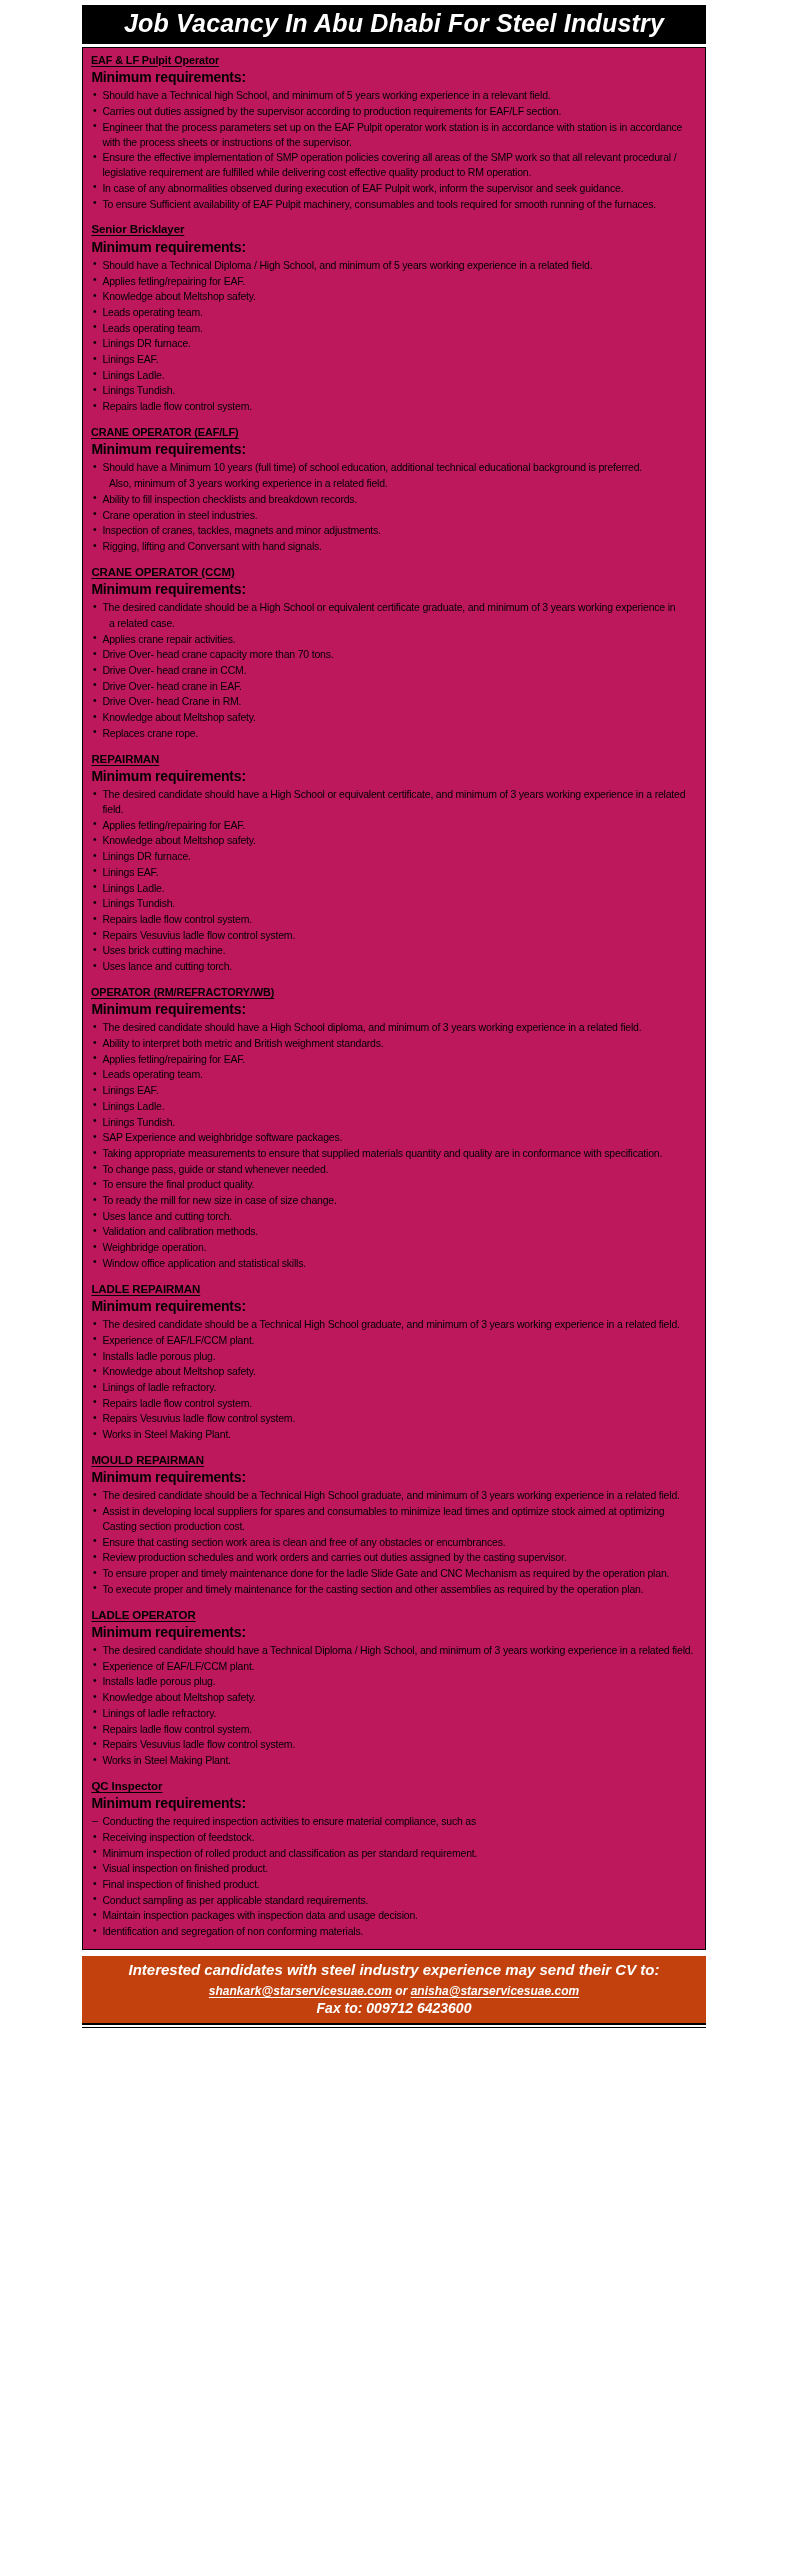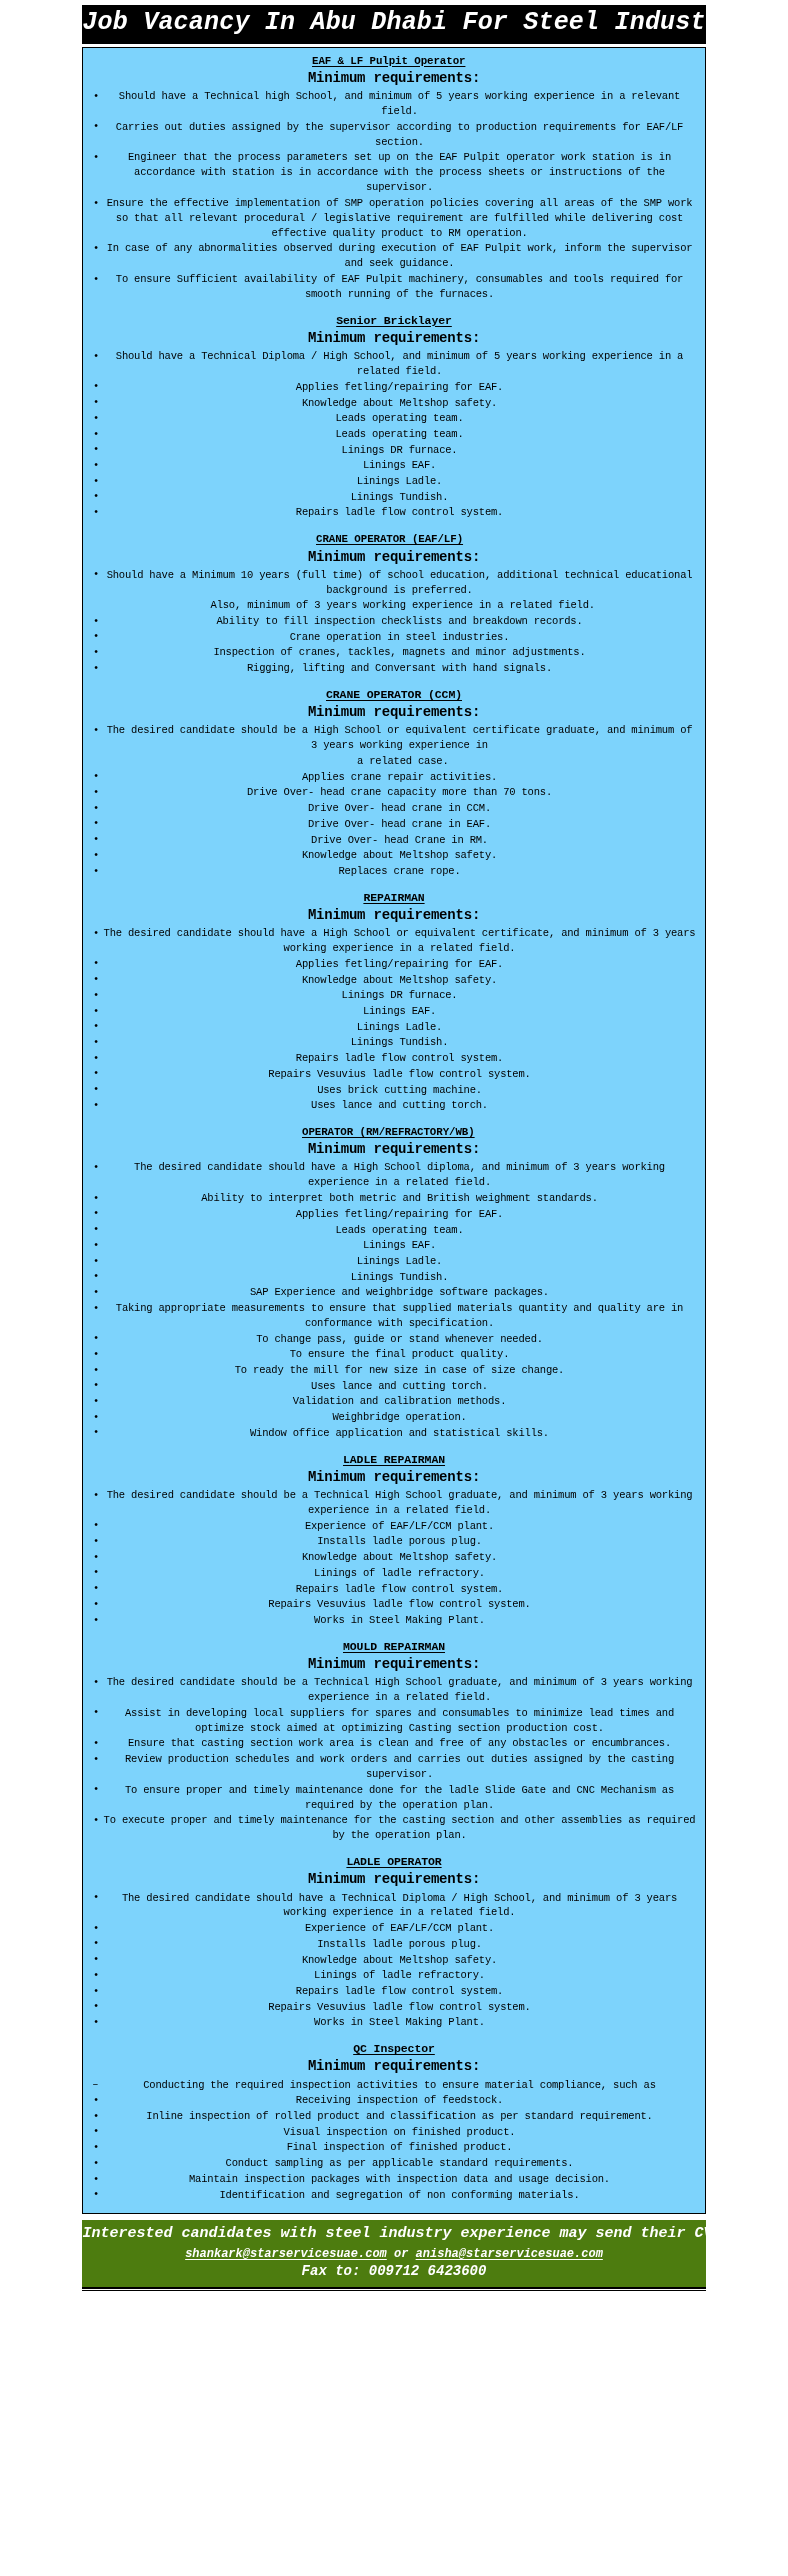--- a/index.html
+++ b/index.html
@@ -12,21 +12,20 @@
     font-family: "Liberation Sans", sans-serif;
     color: #000000;
   }
   .page {
     width: 636px;
     min-height: 2576px;
     margin: 0 auto;
     background: #ffffff;
     padding: 4.8px 6.4px 0 6.4px;
     position: relative;
-    font-family: Liberation Mono, monospace;
   }
   
   .banner {
     background: #000000;
     color: #ffffff;
     text-align: center;
     padding: 5.6px 0 7.2px 0;
     margin: 0 0 3.2px 0;
   }
   .banner-title {
@@ -35,22 +34,21 @@
     font-style: italic;
     letter-spacing: 0.2px;
     line-height: 1.05;
     white-space: nowrap;
   }
   
   .body-frame {
     border: 1.6px solid #000000;
     border-top: 1.6px solid #000000;
     padding: 4.8px 8px 8px 8px;
-    background: #7dd3fc;
-    text-align: center;
+    background: #be185d;
   }
   .job {
     margin: 0 0 11px 0;
   }
   .job:last-child { margin-bottom: 2px; }
   .job-title {
     font-size: 11.5px;
     font-weight: bold;
     text-decoration: underline;
     text-underline-offset: 2.4px;
@@ -89,21 +87,21 @@
     line-height: 1.42;
   }
   ul.req-list li.nobullet {
     padding-left: 17.5px;
   }
   ul.req-list li.dash .bullet {
     left: 0.8px;
   }
   
   .footer {
-    background: #4d7c0f;
+    background: #c2410c;
     color: #ffffff;
     text-align: center;
     padding: 4.8px 0 6.4px 0;
     margin-top: 6.4px;
     border-bottom: 2.4px solid #000000;
   }
   .footer-line1 {
     font-size: 15px;
     font-weight: bold;
     font-style: italic;
@@ -245,21 +243,21 @@
             <li><span class="bullet">•</span><span>Installs ladle porous plug.</span></li>
             <li><span class="bullet">•</span><span>Knowledge about Meltshop safety.</span></li>
             <li><span class="bullet">•</span><span>Linings of ladle refractory.</span></li>
             <li><span class="bullet">•</span><span>Repairs ladle flow control system.</span></li>
             <li><span class="bullet">•</span><span>Repairs Vesuvius ladle flow control system.</span></li>
             <li><span class="bullet">•</span><span>Works in Steel Making Plant.</span></li>
           </ul></div>
         <div class="job"><div class="job-title">QC Inspector</div><div class="min-req">Minimum requirements:</div><ul class="req-list">
             <li class="dash"><span class="bullet">–</span><span>Conducting the required inspection activities to ensure material compliance, such as</span></li>
             <li><span class="bullet">•</span><span>Receiving inspection of feedstock.</span></li>
-            <li><span class="bullet">•</span><span>Inline inspection of rolled product and classification as per standard requirement.</span></li>
+            <li><span class="bullet">•</span><span>Minimum inspection of rolled product and classification as per standard requirement.</span></li>
             <li><span class="bullet">•</span><span>Visual inspection on finished product.</span></li>
             <li><span class="bullet">•</span><span>Final inspection of finished product.</span></li>
             <li><span class="bullet">•</span><span>Conduct sampling as per applicable standard requirements.</span></li>
             <li><span class="bullet">•</span><span>Maintain inspection packages with inspection data and usage decision.</span></li>
             <li><span class="bullet">•</span><span>Identification and segregation of non conforming materials.</span></li>
           </ul></div>
       </div>
   </div>
 
   <div class="footer">

